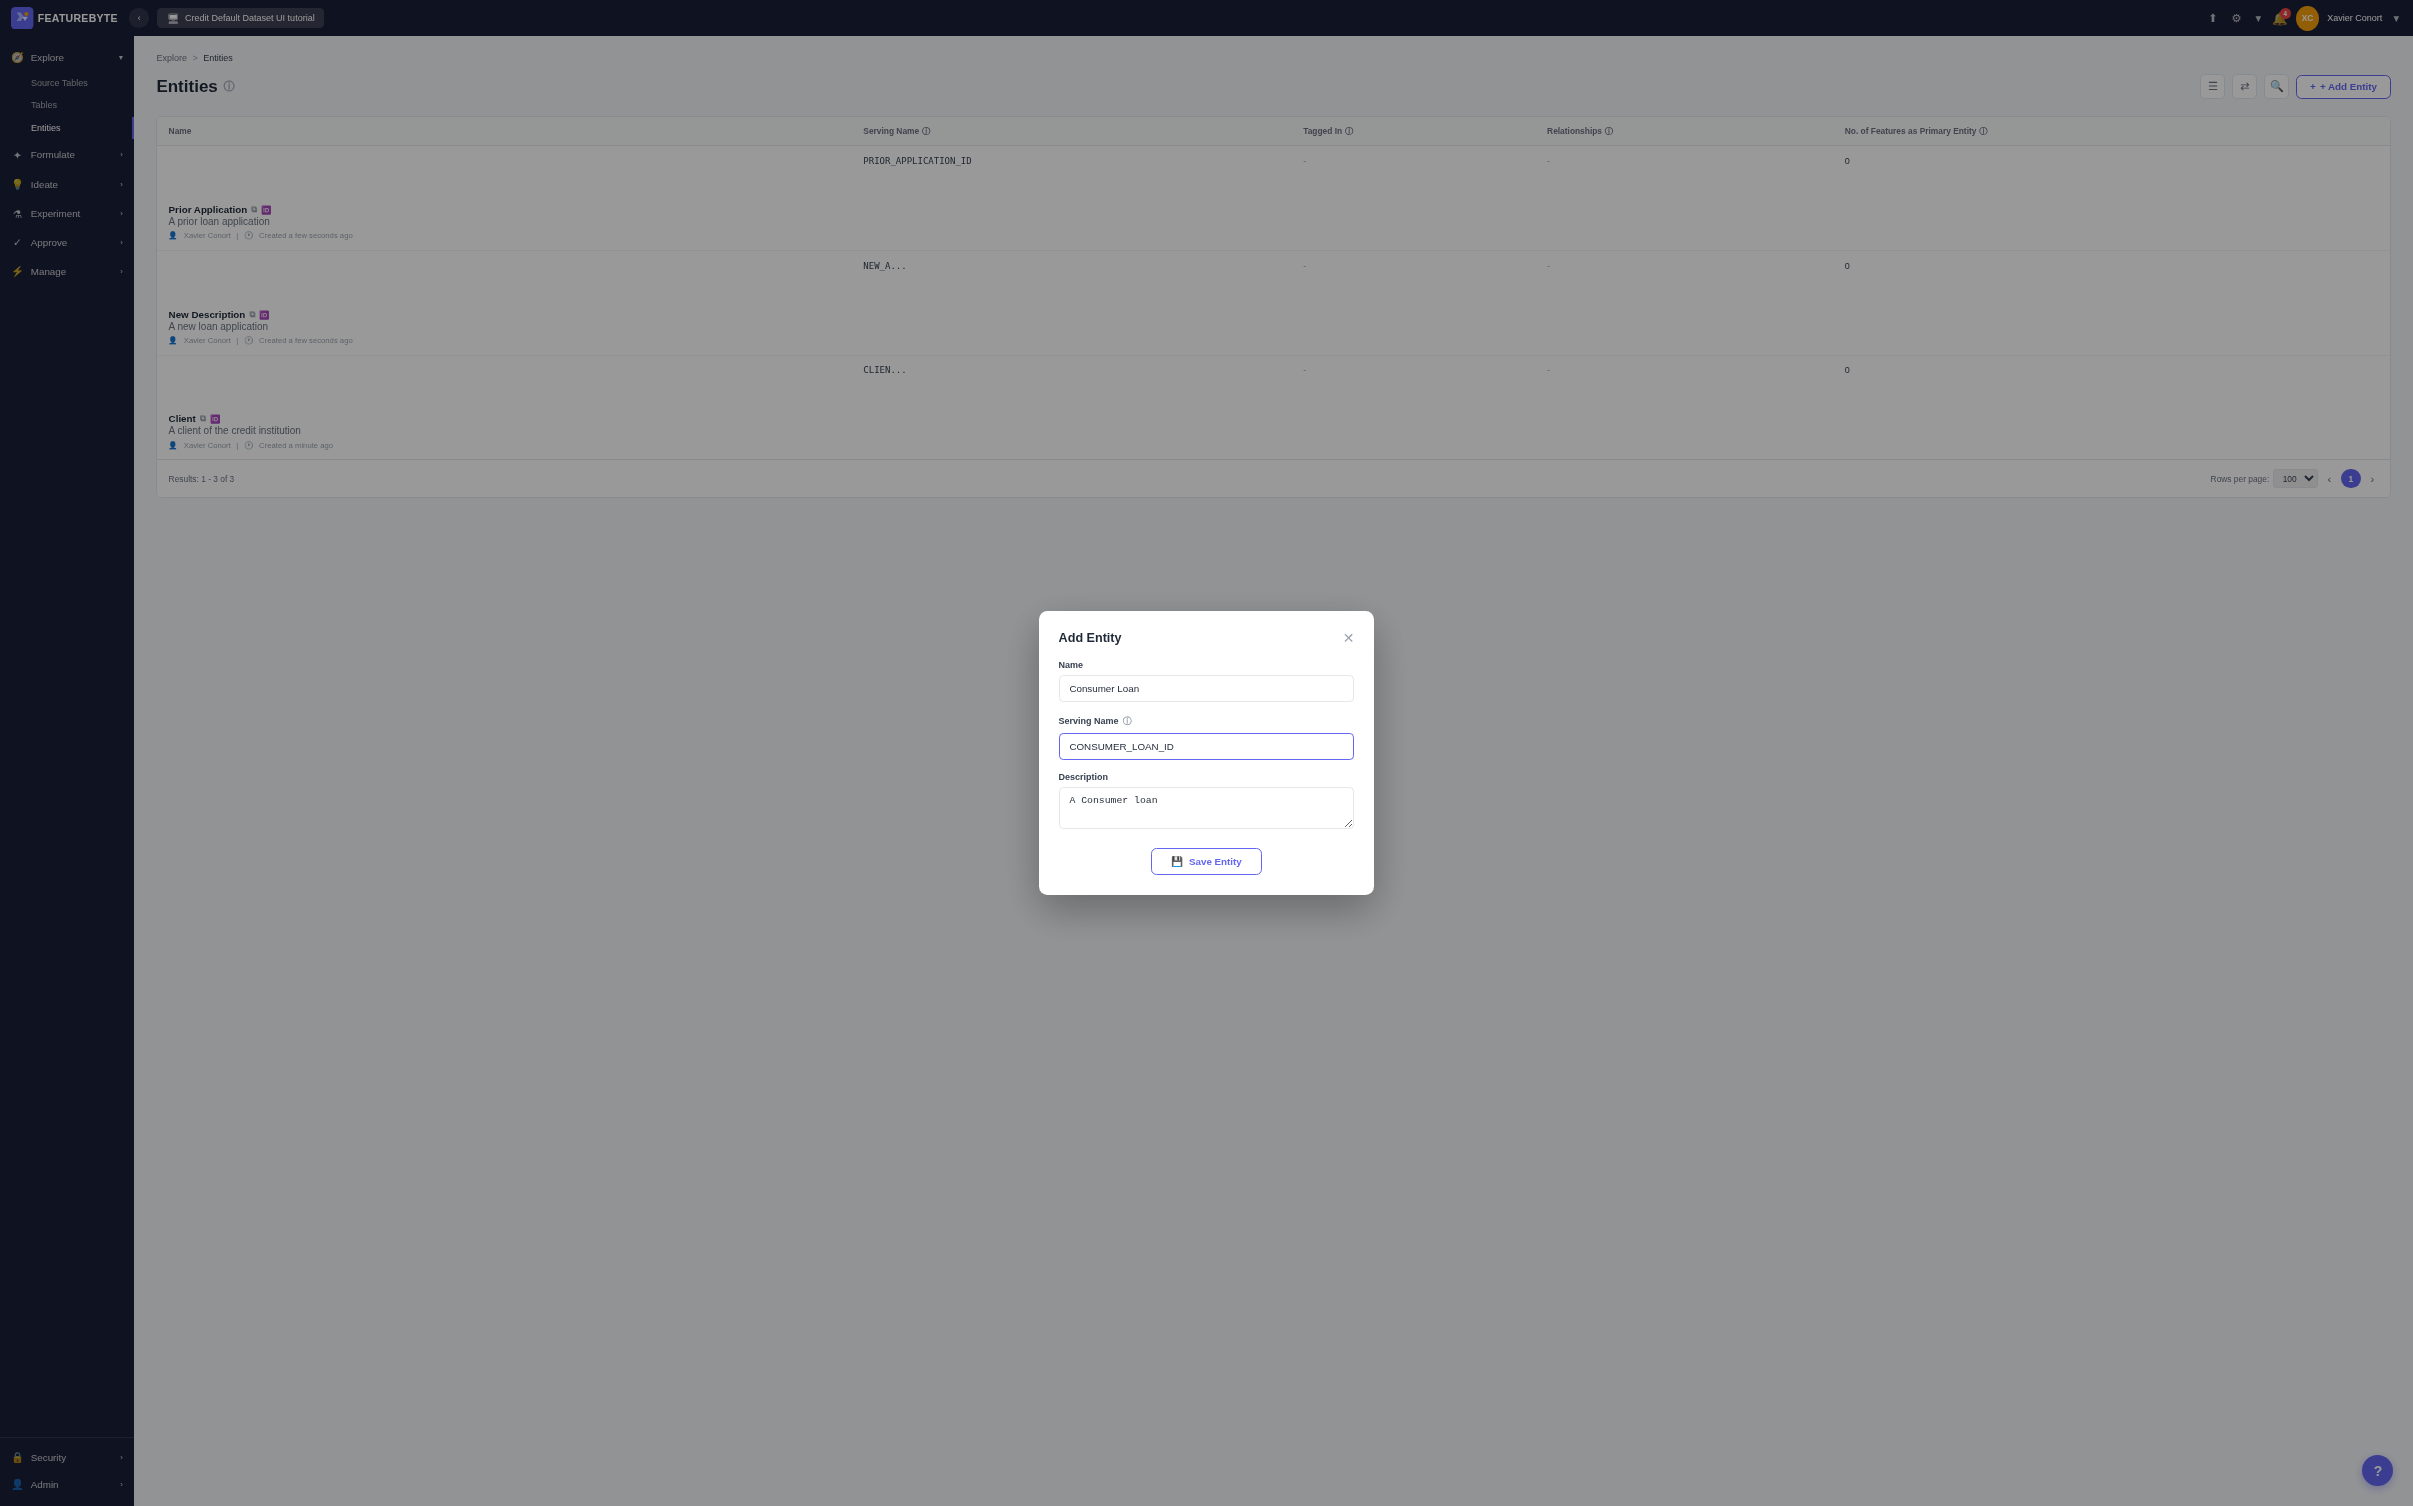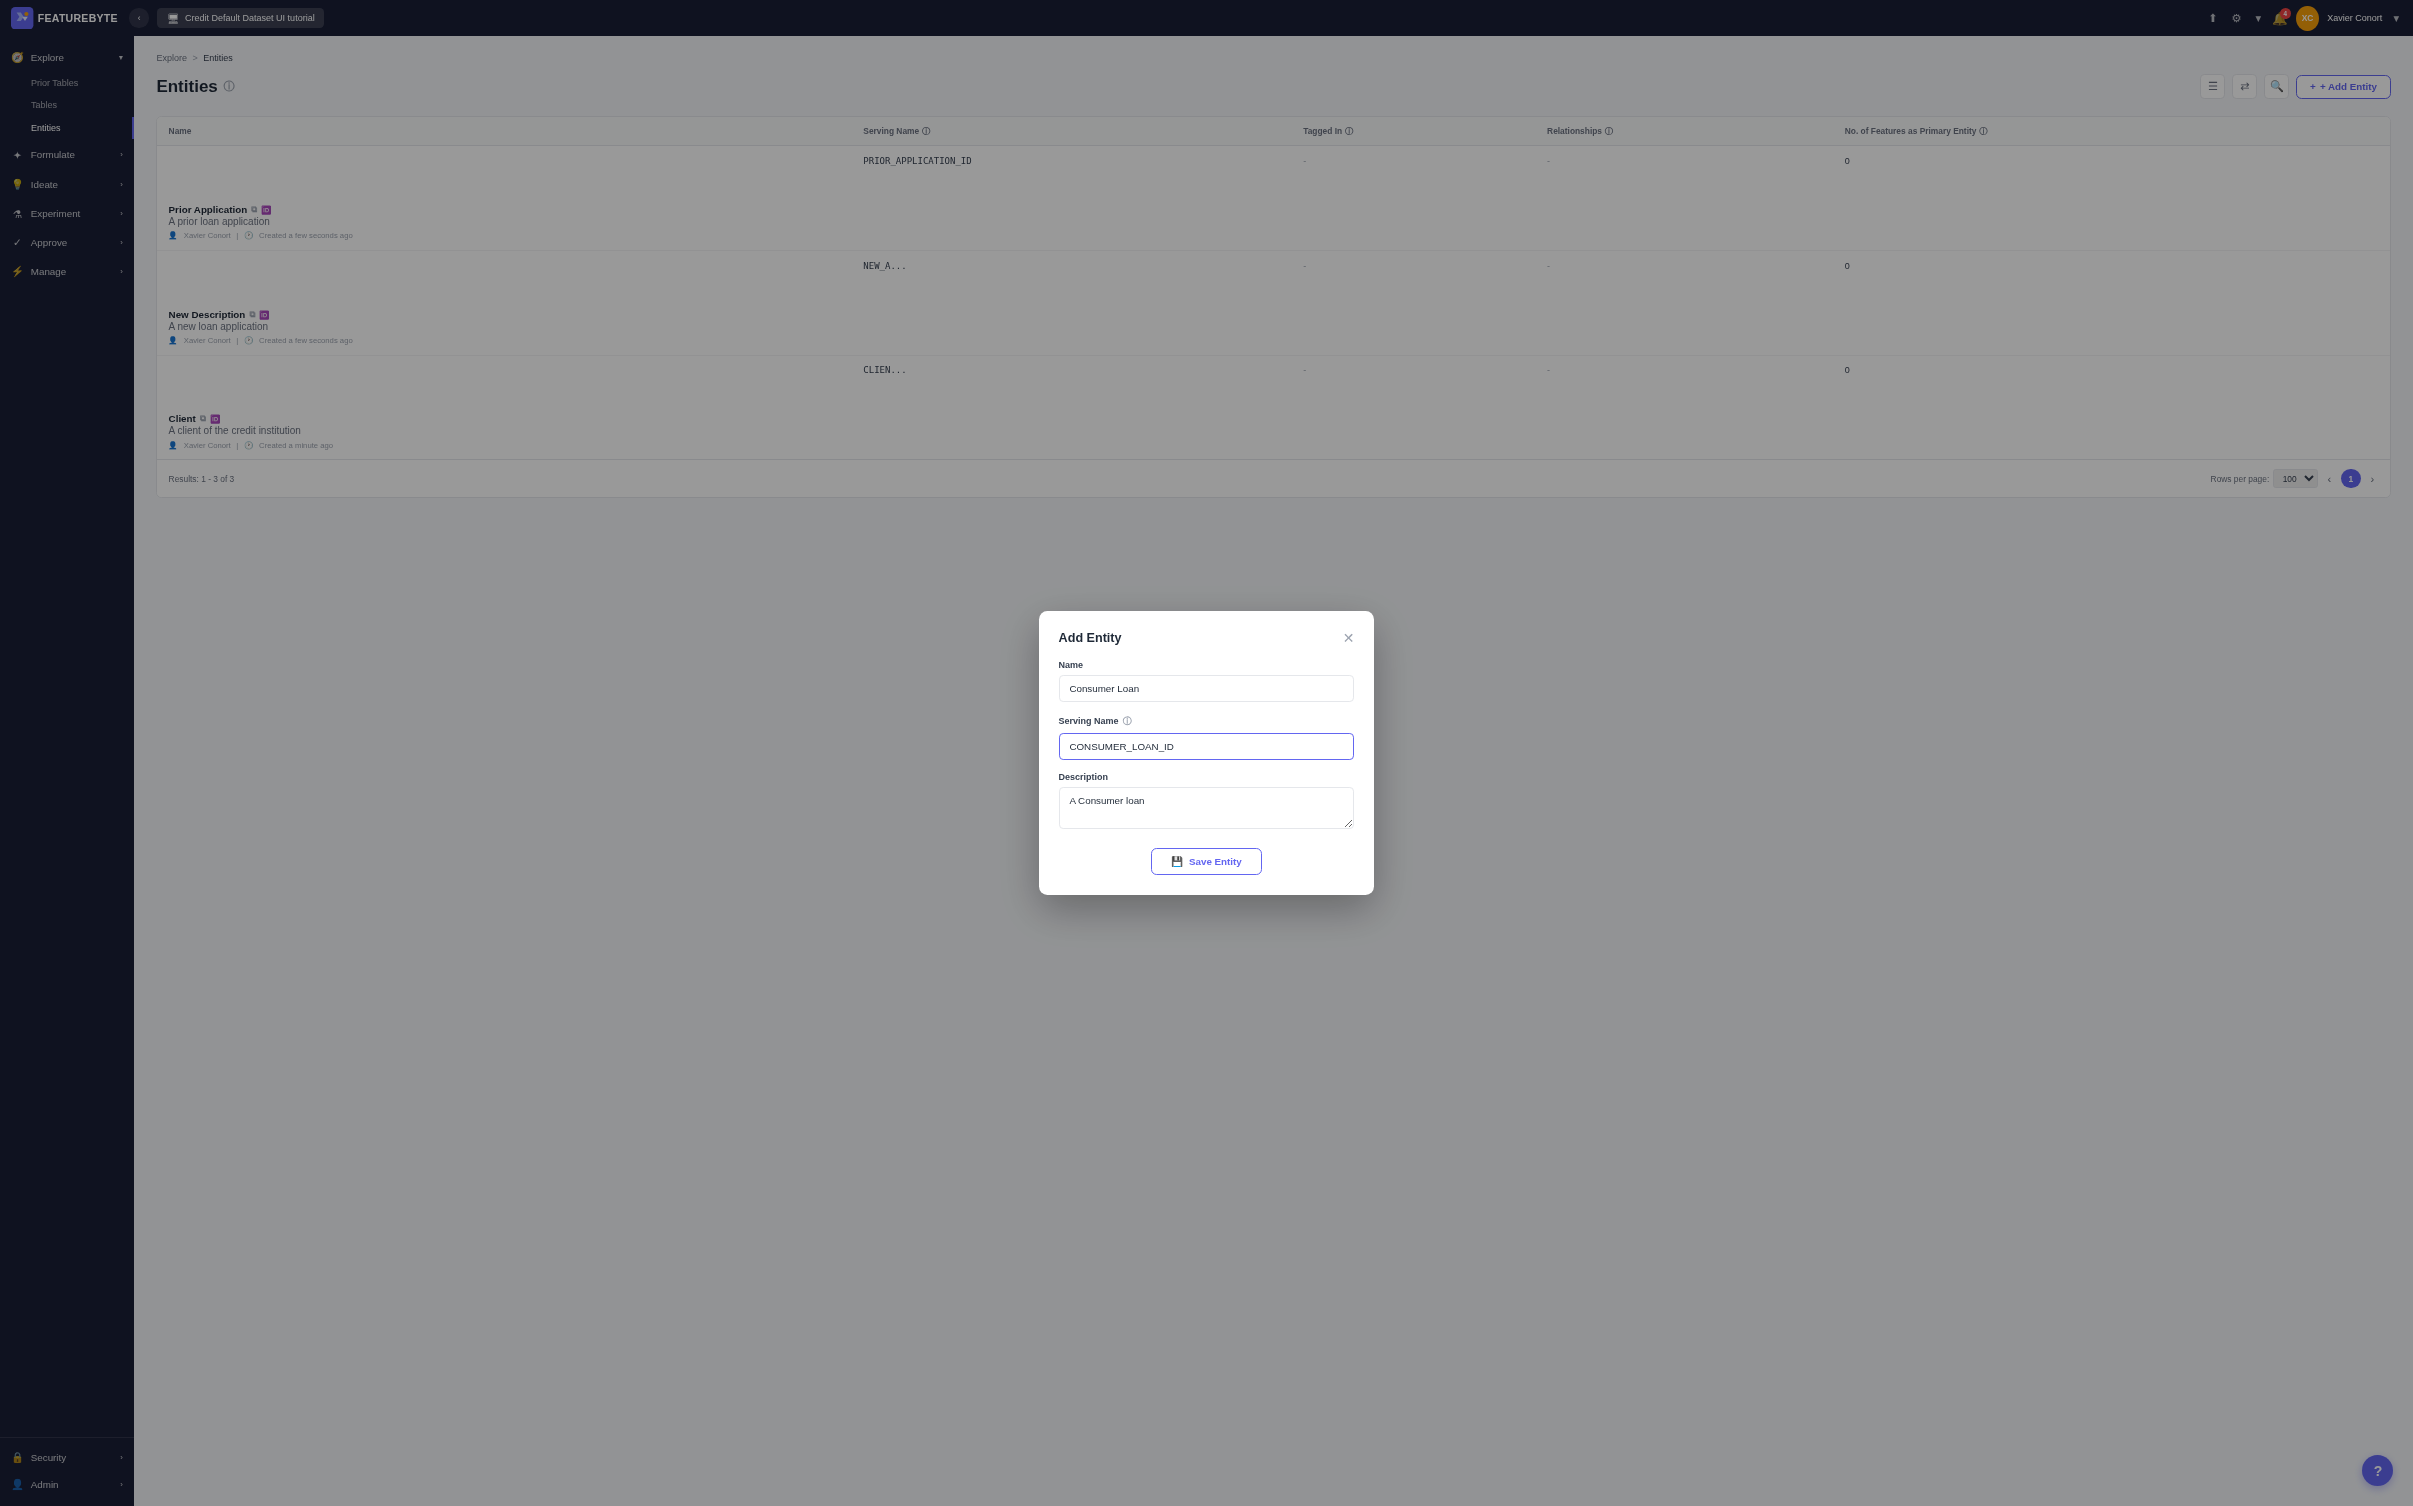--- a/index.html
+++ b/index.html
@@ -429,21 +429,21 @@
     .form-textarea {
       width: 100%;
       padding: 7px 9.8px;
       border: 1px solid #e5e7eb;
       border-radius: 4.2px;
       font-size: 9.8px;
       color: #1f2937;
       outline: none;
       resize: vertical;
       min-height: 42px;
-      font-family: Liberation Sans, sans-serif;
+      font-family: Liberation Mono, monospace;
     }
 
     .modal-footer {
       display: flex;
       justify-content: center;
       margin-top: 17px;
     }
     .save-entity-btn {
       background: white;
       border: 1px solid #6366f1;
@@ -514,21 +514,21 @@
 
   <div class="sidebar">
     <div class="sidebar-section">
       <div class="sidebar-item">
         <span class="item-icon">🧭</span>
         <span>Explore</span>
         <span class="chevron">▾</span>
       </div>
       <div class="sidebar-sub">
         <div class="sidebar-sub-item">
-          <span>Prior Tables</span>
+          <span>Source Tables</span>
         </div>
         <div class="sidebar-sub-item">
           <span>Tables</span>
         </div>
         <div class="sidebar-sub-item active">
           <span>Entities</span>
         </div>
       </div>
     </div>
     <div class="sidebar-section">

